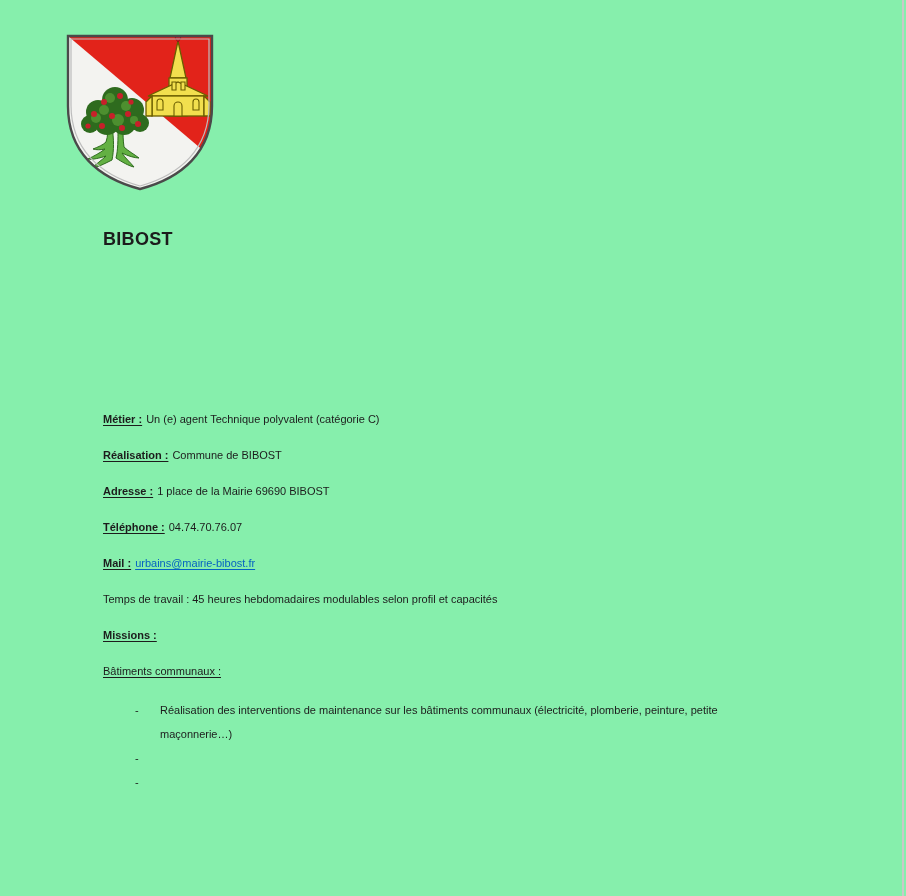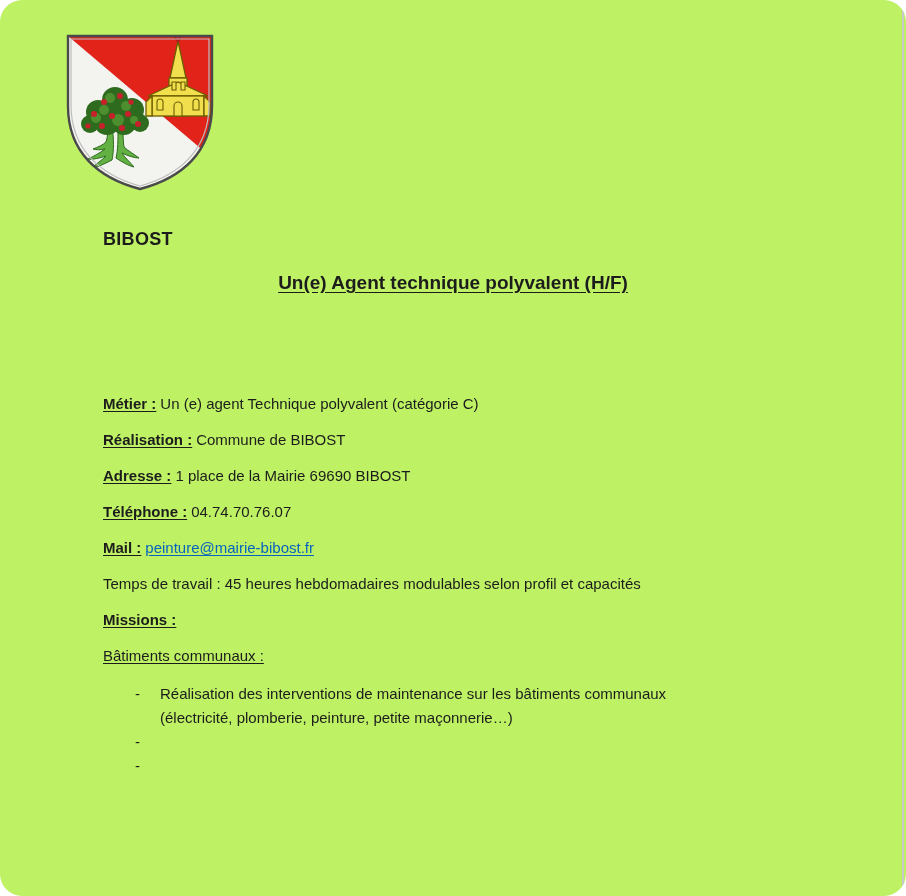--- a/index.html
+++ b/index.html
@@ -1,25 +1,24 @@
 <!DOCTYPE html>
 <html><head>
 <meta charset="utf-8">
 <style>
   * { box-sizing: border-box; }
   html, body { margin: 0; padding: 0; background: #ffffff; }
   .page {
     position: relative;
     width: 906px;
     height: 896px;
-    background: #bef264;
+    background: #86efac;
     font-family: "Liberation Sans", sans-serif;
     color: #1c1c1c;
     overflow: hidden;
-    border-radius: 22px;
   }
   .right-edge {
     position: absolute;
     top: 0; bottom: 0; right: 2px;
     width: 2px;
     background: #c9c9c9;
   }
   .crest {
     position: absolute;
     left: 60px; top: 28px;
@@ -39,22 +38,22 @@
     text-align: center;
     font-size: 19px;
     font-weight: bold;
     text-decoration: underline;
     text-underline-offset: 3px;
   }
   .title-1 { top: 272px; }
   .title-2 { top: 317px; }
   .content {
     position: absolute;
-    left: 103px; right: 80px; top: 394px;
-    font-size: 15px;
+    left: 103px; right: 80px; top: 410px;
+    font-size: 11px;
     line-height: 19px;
   }
   .content p { margin: 0 0 17px 0; }
   .label {
     font-weight: bold;
     text-decoration: underline;
     text-underline-offset: 2px;
     margin-right: 4px;
   }
   .email-link {
@@ -168,42 +167,41 @@
         </g>
       </g>
 
       <path d="M8,8 H152 V78 C152,124 122,150 80,161 C38,150 8,124 8,78 Z" fill="none" stroke="#4a4a4a" stroke-width="2.4"></path>
       <path d="M11,11 H149 V77 C149,121 120,147 80,158 C40,147 11,121 11,77 Z" fill="none" stroke="#bdbdbd" stroke-width="1.2"></path>
     </svg>
   </div>
 
   <div class="commune">BIBOST</div>
 
-  <div class="title title-1">Un(e) Agent technique polyvalent (H/F)</div>
 
   <div class="content">
 
     <p>
       <span class="label">Métier :</span><span>Un (e) agent Technique polyvalent (catégorie C)</span>
     </p>
 
     <p>
       <span class="label">Réalisation :</span><span>Commune de BIBOST</span>
     </p>
 
     <p>
       <span class="label">Adresse :</span><span>1 place de la Mairie 69690 BIBOST</span>
     </p>
 
     <p>
       <span class="label">Téléphone :</span><span>04.74.70.76.07</span>
     </p>
 
     <p>
-      <span class="label">Mail :</span><a class="email-link">peinture@mairie-bibost.fr</a>
+      <span class="label">Mail :</span><a class="email-link">urbains@mairie-bibost.fr</a>
     </p>
 
     <p>Temps de travail : 45 heures hebdomadaires modulables selon profil et capacités</p>
 
     <p class="heading-bold">Missions :</p>
     <p class="heading-plain">Bâtiments communaux :</p>
 
     <div class="bullets">
       <div class="bullet">
         <span class="dash">-</span>

